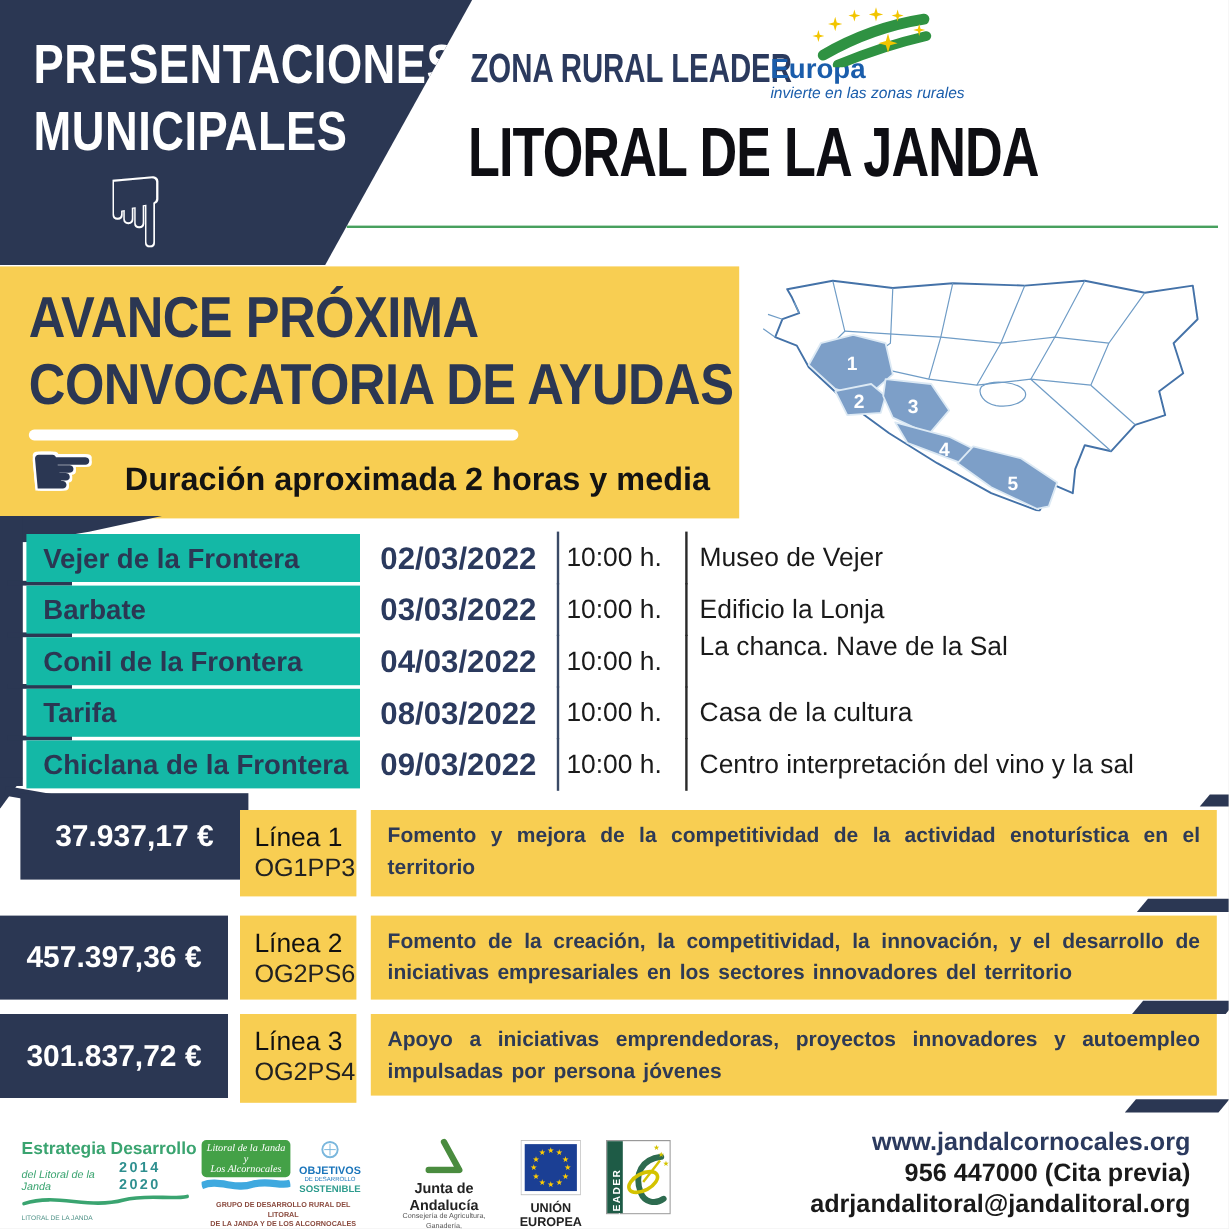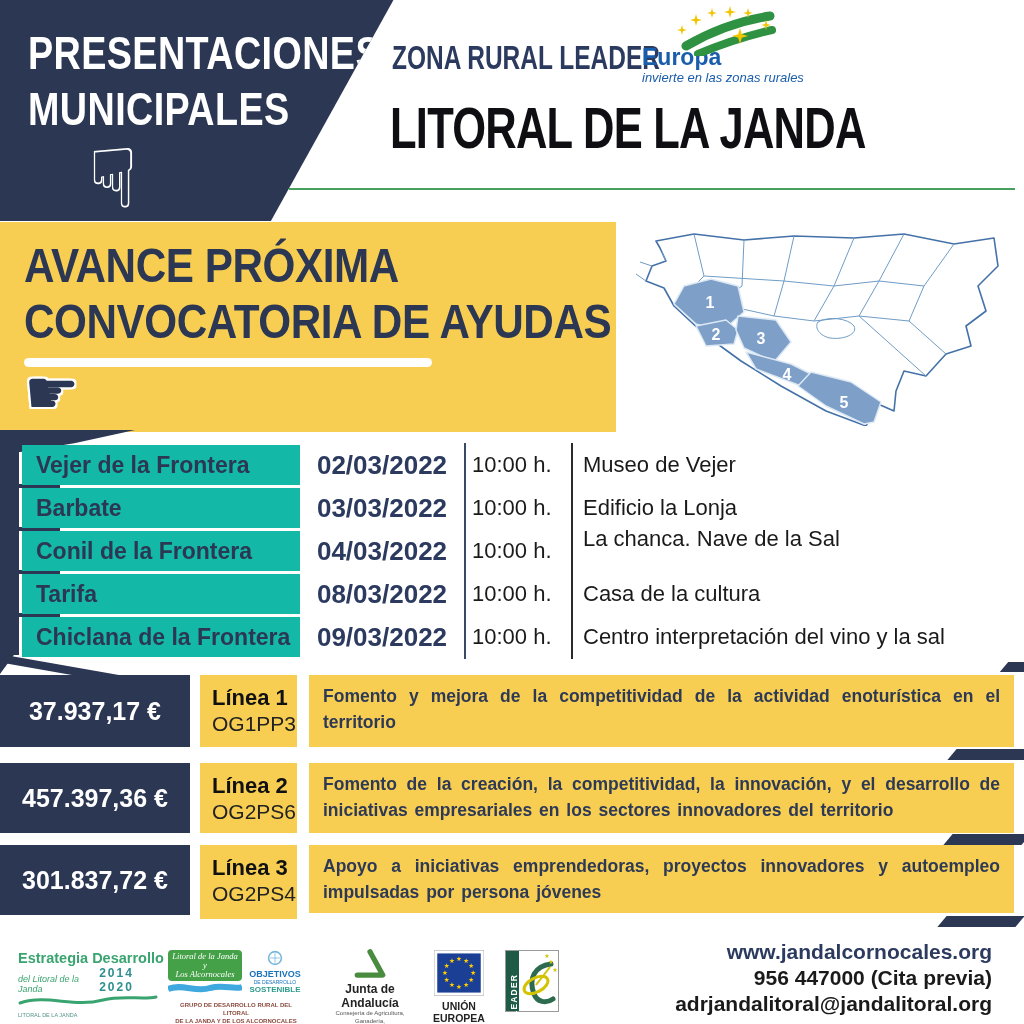--- a/index.html
+++ b/index.html
@@ -34,21 +34,21 @@
   .town{color:#2b3753;font-weight:bold;font-size:23px;line-height:40px;padding-left:14px;white-space:nowrap;}
   .date-cell{left:306px;width:152px;height:40px;color:#2b3a5e;font-weight:bold;font-size:26px;line-height:40px;text-align:center;white-space:nowrap;}
   .time-cell{left:472px;width:92px;height:40px;color:#1a1a1a;font-size:22px;line-height:40px;white-space:nowrap;}
   .venue-cell{left:583px;width:435px;height:40px;color:#1a1a1a;font-size:22px;line-height:40px;white-space:nowrap;}
   .div1{left:464px;width:2px;height:44px;background:#3a4a66;}
   .div2{left:571px;width:2px;height:44px;background:#2a2a2a;}
   
   .amount-block{left:0;width:190px;background:#2b3753;color:#ffffff;font-weight:bold;font-size:25px;
                 display:flex;align-items:center;justify-content:center;}
   .linea-box{left:200px;width:97px;background:#f8ce52;padding-top:10px;box-sizing:border-box;padding-left:12px;}
-  .linea-name{color:#111;font-weight:bold;font-size:22px;line-height:26px;}
+  .linea-name{color:#111;font-weight:normal;font-size:22px;line-height:26px;}
   .linea-code{color:#222;font-size:21px;line-height:26px;}
   .desc-box{left:309px;width:705px;background:#f8ce52;box-sizing:border-box;padding:8px 14px;
             color:#2e3a55;font-weight:bold;font-size:17.5px;line-height:1.5;text-align:justify;word-spacing:2px;}
   .dash{background:#2b3753;transform:skewX(-40deg);}
   
   .contact{right:32px;top:939px;text-align:right;}
   .contact .web{color:#2b3a5e;font-weight:bold;font-size:21px;line-height:26px;}
   .contact .phone{color:#1a1a1a;font-weight:bold;font-size:21px;line-height:26px;}
   .contact .email{color:#1a1a1a;font-weight:bold;font-size:21px;line-height:26px;}
   .tinycap{font-size:5.5px;color:#53948a;line-height:7px;}
@@ -88,20 +88,21 @@
     </g>
   </svg>
   <div class="abs big-title">LITORAL DE LA JANDA</div>
   <div class="abs green-line"></div>
 
   <div class="abs announce"></div>
   <div class="abs announce-line" style="left:24px;top:238px;">AVANCE PRÓXIMA</div>
   <div class="abs announce-line" style="left:24px;top:294px;">CONVOCATORIA DE AYUDAS</div>
   <div class="abs white-bar"></div>
   <div class="abs hand-right">☛</div>
+  <div class="abs duration">Duración aproximada 2 horas y media</div>
 
   <svg class="abs" style="left:622px;top:224px;" width="396" height="202" viewBox="0 0 396 202">
     <g stroke="#4472a8" stroke-width="1.6" fill="#ffffff" stroke-linejoin="round">
       <path d="M34,17 L72,10 L122,16 L172,12 L232,14 L282,10 L332,20 L372,14 L376,42 L356,62 L364,87 L344,102 L349,122 L324,130 L304,152 L282,147 L274,167 L272,187 L256,180 L244,202 L204,187 L159,162 L119,137 L82,110 L52,82 L42,64 L24,57 L30,42 L44,37 L38,24 Z"></path>
     </g>
     <g stroke="#6f9cc6" stroke-width="1" fill="none">
       <path d="M72,10 L82,52 L62,72"></path>
       <path d="M122,16 L120,62 L92,82"></path>
       <path d="M172,12 L162,57 L152,92"></path>
       <path d="M232,14 L212,62 L192,97"></path>
@@ -177,21 +178,21 @@
 
   <div class="abs town-band" style="top:617px;">
     <div class="town">Chiclana de la Frontera</div>
     </div>
   <div class="abs date-cell" style="top:617px;">09/03/2022</div>
   <div class="abs div1" style="top:615px;"></div>
   <div class="abs time-cell" style="top:617px;">10:00 h.</div>
   <div class="abs div2" style="top:615px;"></div>
   <div class="abs venue-cell" style="top:617px;">Centro interpretación del vino y la sal</div>
 
-  <div class="abs amount-block" style="top:675px;height:72px;">37.937,17 €</div>
+  <div class="abs amount-block" style="top:661px;height:72px;margin-left:17px;">37.937,17 €</div>
   <div class="abs linea-box" style="top:675px;height:72px;">
     <div class="linea-name">Línea 1</div>
     <div class="linea-code">OG1PP3</div>
   </div>
   <div class="abs desc-box" style="top:675px;height:72px;">Fomento y mejora de la competitividad de la actividad enoturística en el territorio</div>
   <div class="abs dash" style="left:1004px;top:662px;width:50px;height:10px;"></div>
   <div class="abs dash" style="left:952px;top:749px;width:78px;height:11px;"></div>
 
   <div class="abs amount-block" style="top:763px;height:70px;">457.397,36 €</div>
   <div class="abs linea-box" style="top:763px;height:70px;">

